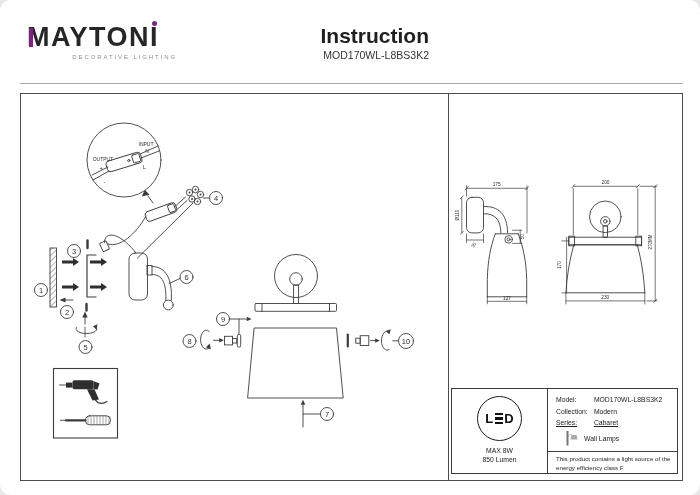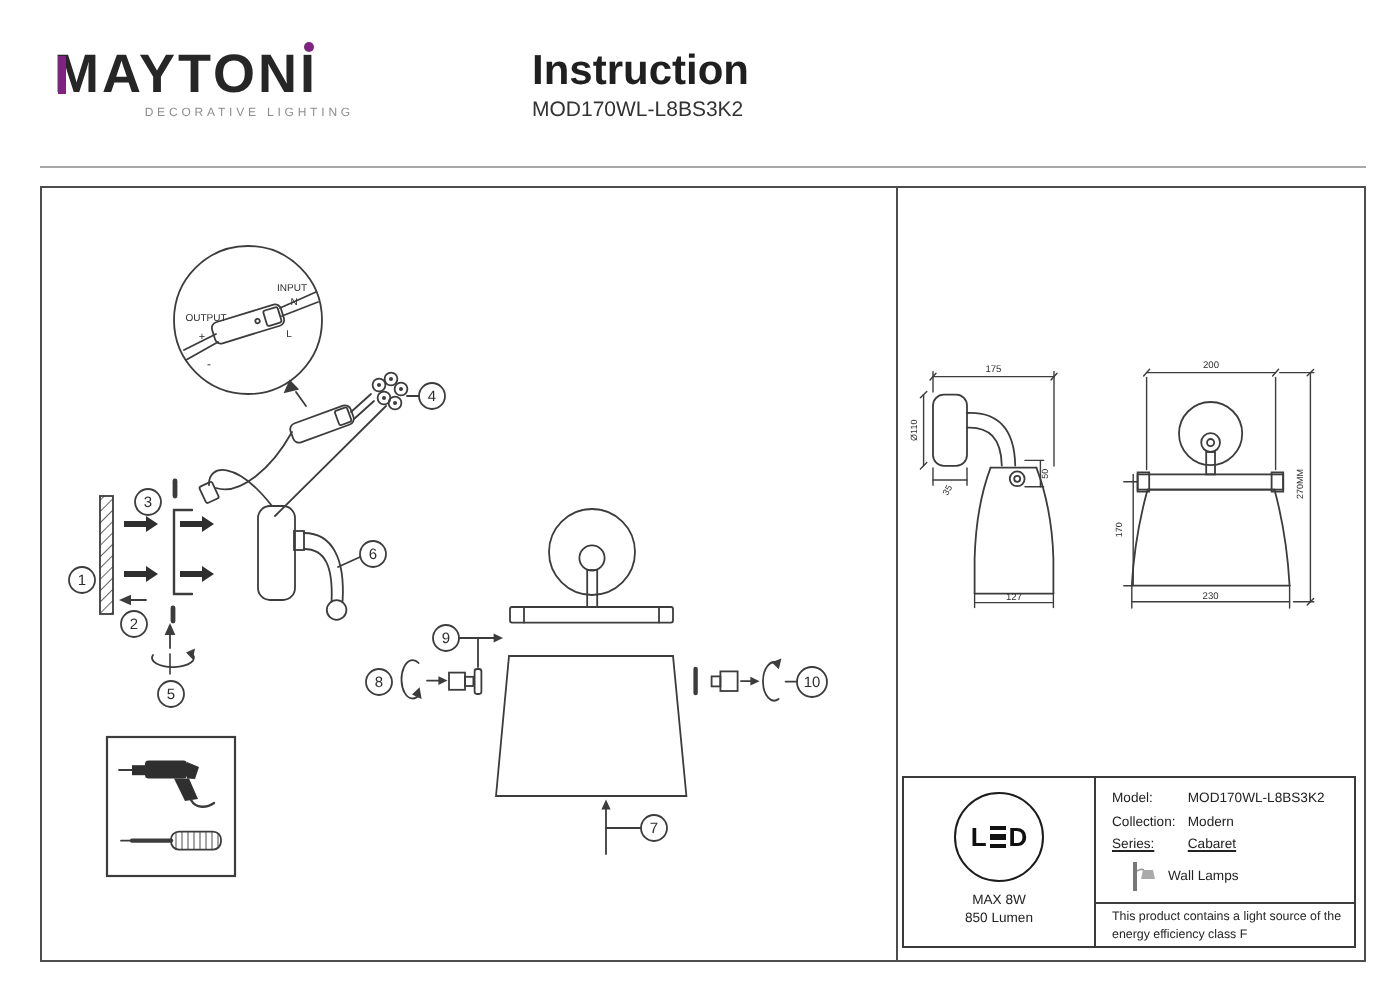--- a/index.html
+++ b/index.html
@@ -1,25 +1,25 @@
 <!DOCTYPE html>
 <html><head>
 <meta charset="utf-8">
 <style>
   html,body{margin:0;padding:0;background:#e8e8e8;}
   .page{position:relative;width:700px;height:495px;background:#ffffff;overflow:hidden;
-        font-family:"Liberation Sans","DejaVu Sans",sans-serif;color:#222;}
+        font-family:"Liberation Sans","DejaVu Sans",sans-serif;color:#222;border-radius:11px;}
   
   .logo{position:absolute;left:27px;top:24px;width:150px;}
   .logo-word{position:relative;display:inline-block;font-size:27px;font-weight:700;
              letter-spacing:1.5px;color:#262626;line-height:1;}
   .logo-m-accent{position:absolute;left:1.5px;top:4px;width:4px;height:19px;background:#7d2481;}
   .logo-dot{position:absolute;right:2px;top:-3px;width:5px;height:5px;border-radius:50%;background:#7d2481;}
   .tagline{margin-top:3px;text-align:right;font-size:6px;letter-spacing:1.9px;color:#8d8d8d;}
-  .title-block{position:absolute;left:266px;top:24px;width:190px;text-align:left;}
+  .title-block{position:absolute;left:239px;top:24px;width:190px;text-align:right;}
   .doc-title{font-size:21px;font-weight:700;color:#1f1f1f;line-height:1.1;}
   .doc-model{font-size:10.5px;color:#333;margin-top:2px;}
   .header-rule{position:absolute;left:20px;top:83px;width:663px;height:1px;background:#a8a8a8;}
   
   .main-box{position:absolute;left:20px;top:93px;width:663px;height:388px;
             border:1.4px solid #4d4d4d;box-sizing:border-box;background:#fff;}
   .panel-divider{position:absolute;left:448px;top:93px;width:1.2px;height:388px;background:#4d4d4d;}
   svg.diagram{position:absolute;left:20px;top:93px;}
   svg.diagram text{font-family:"Liberation Sans","DejaVu Sans",sans-serif;fill:#2e2e2e;}
   

